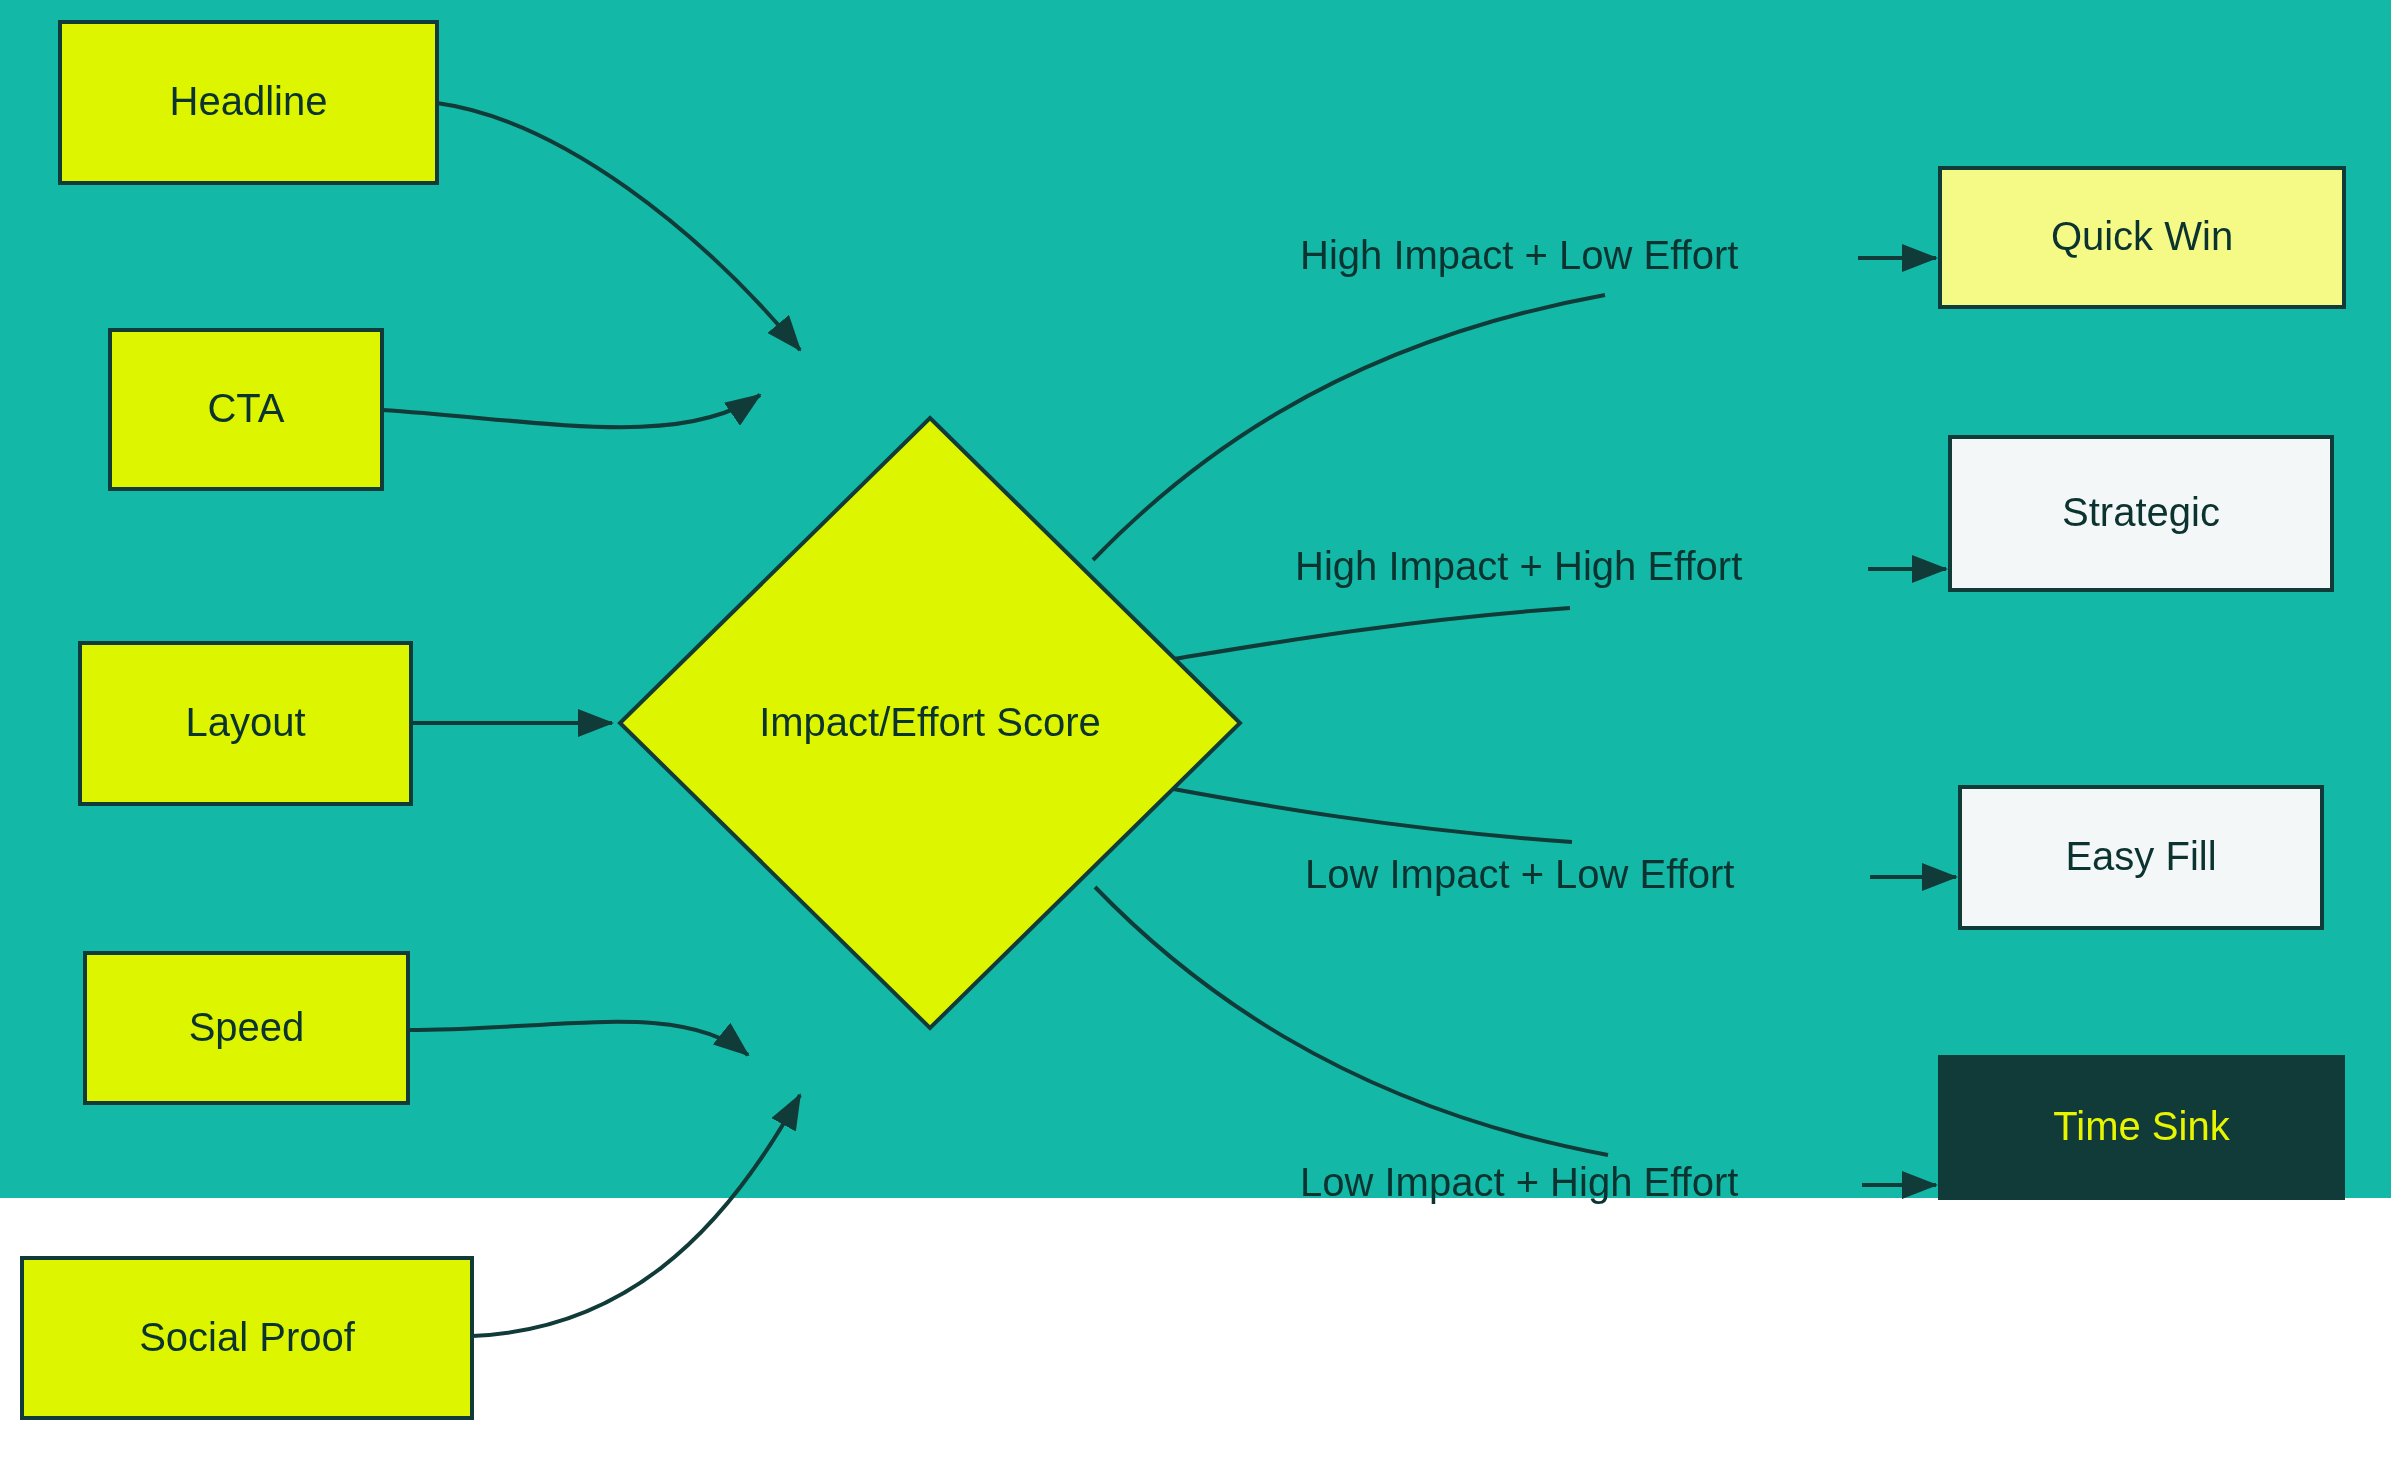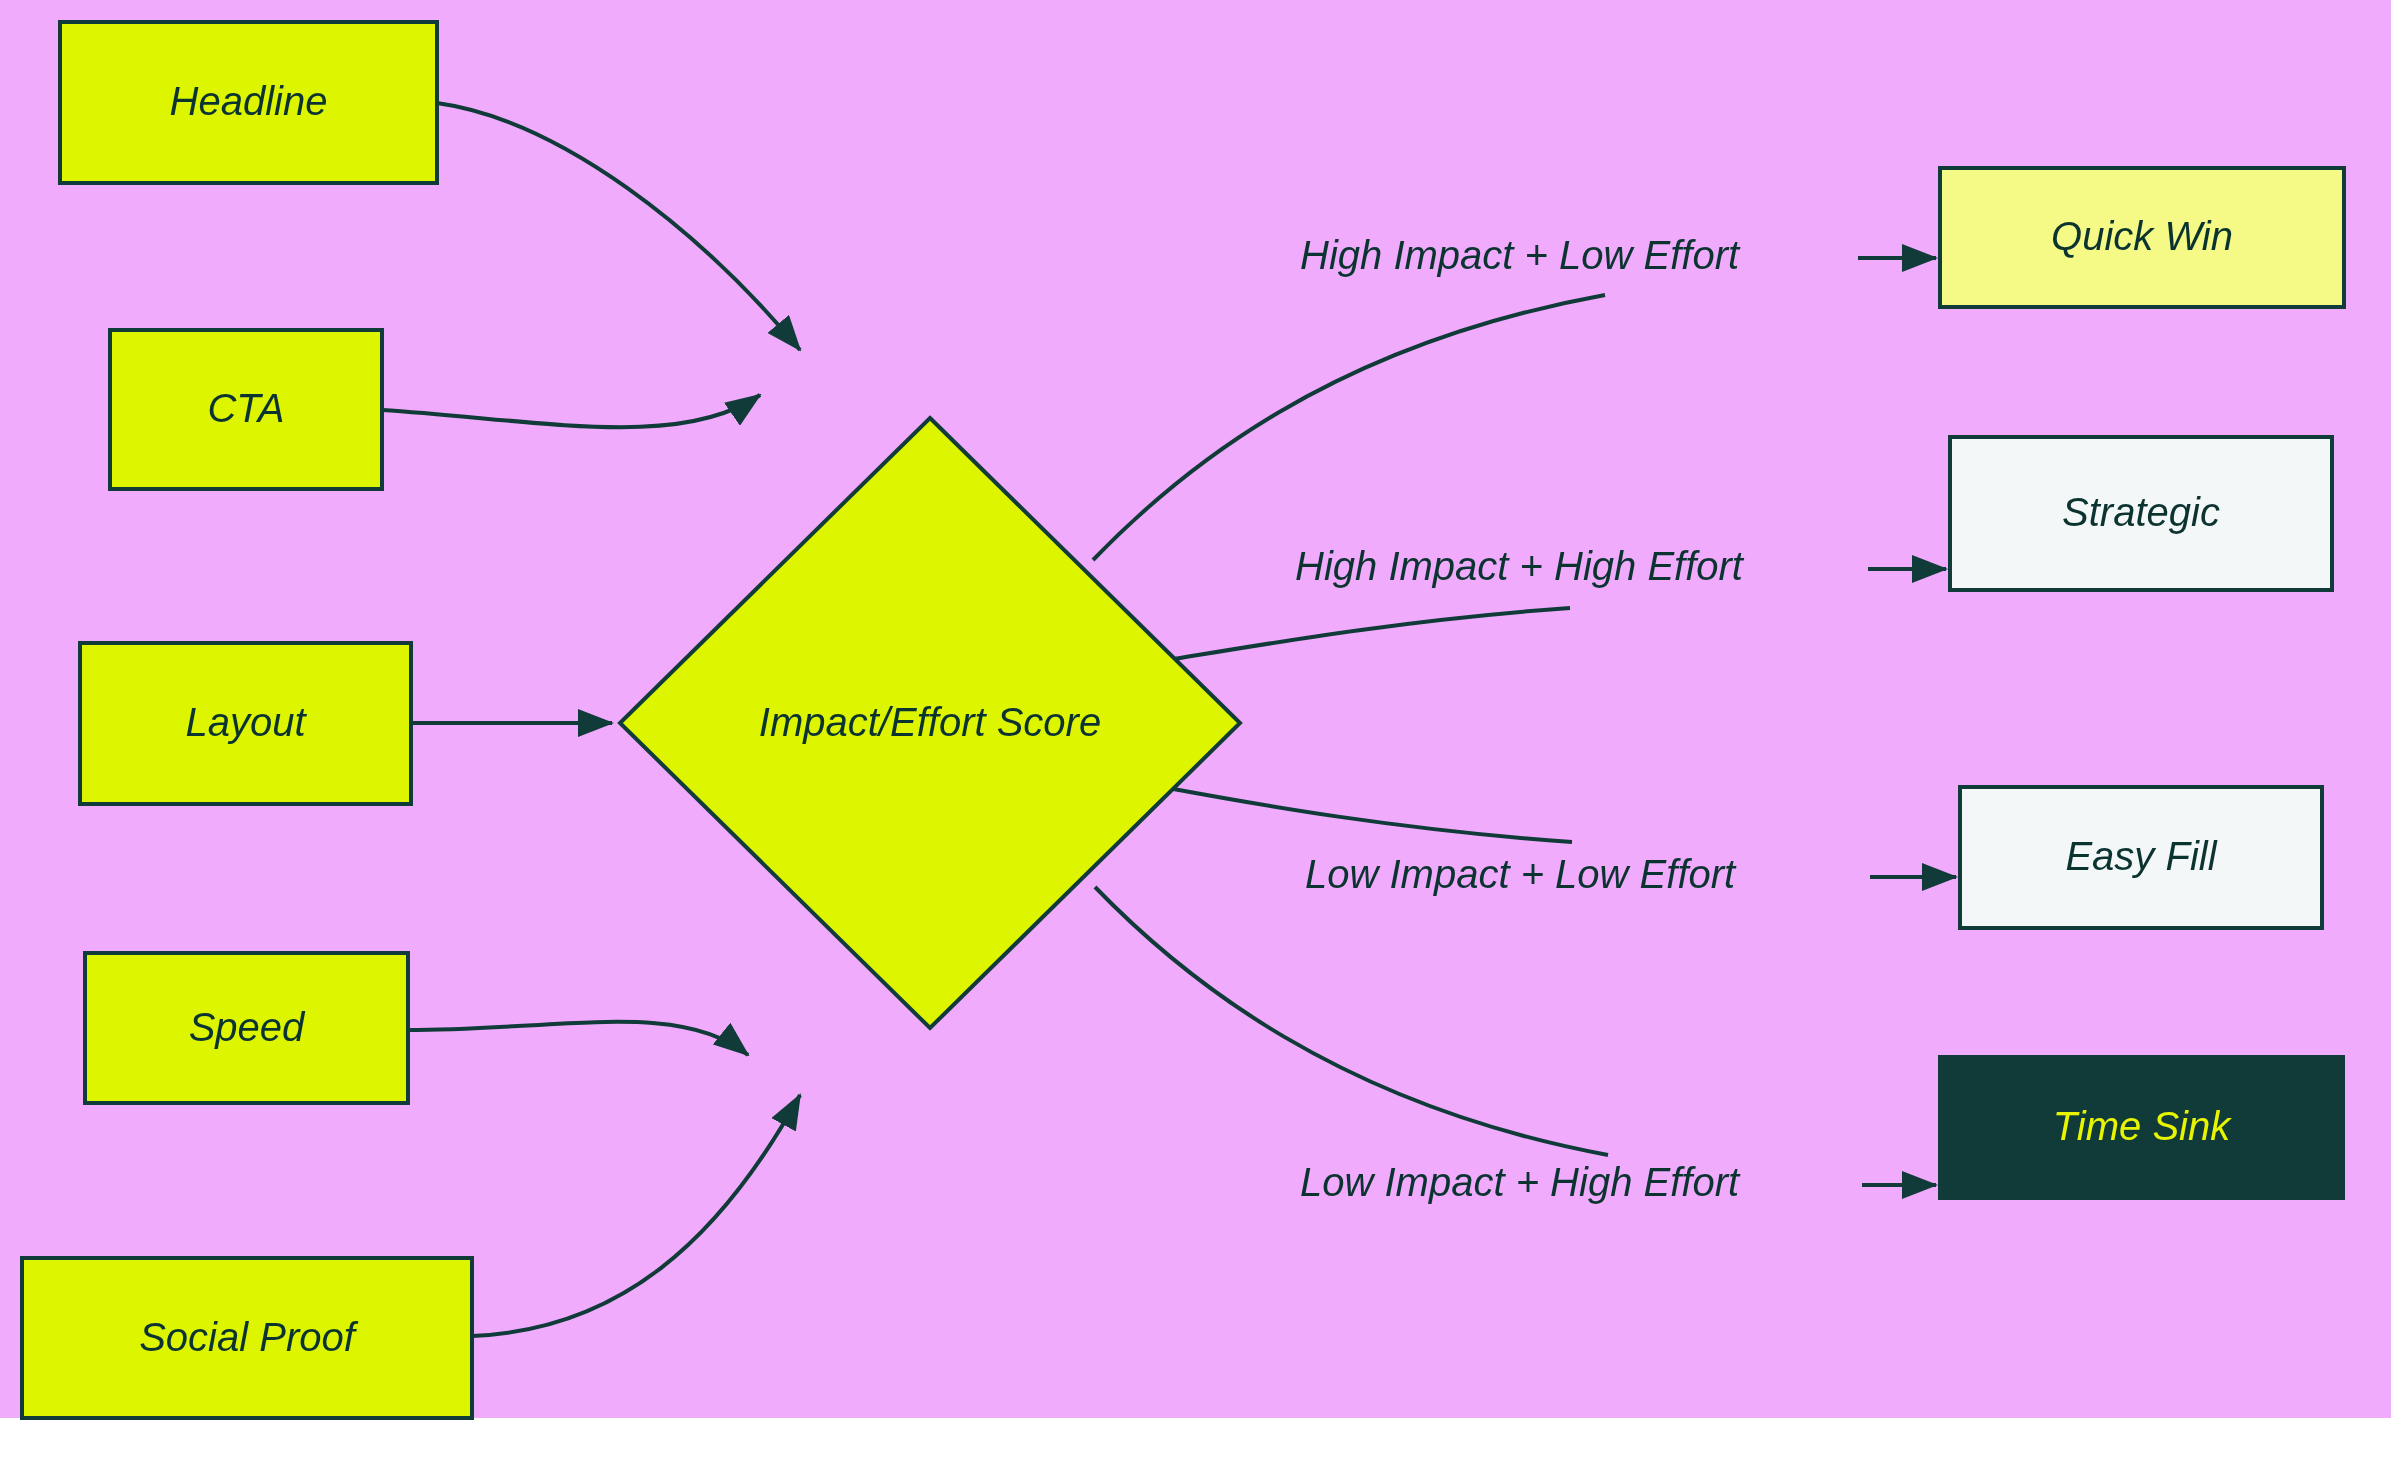--- a/index.html
+++ b/index.html
@@ -10,23 +10,22 @@
   }
   body {
     width: 2391px;
     height: 1458px;
     overflow: hidden;
     font-family: "Liberation Sans", sans-serif;
   }
   #diagram-root {
     position: relative;
     width: 2391px;
-    height: 1418px;
-    background: #f0abfc;
-    font-style: italic;
+    height: 1198px;
+    background: #14b8a6;
   }
   svg#flowchart {
     display: block;
     width: 2391px;
     height: 1458px;
   }
   .node-rect {
     stroke-width: 4;
   }
   .node-label {

